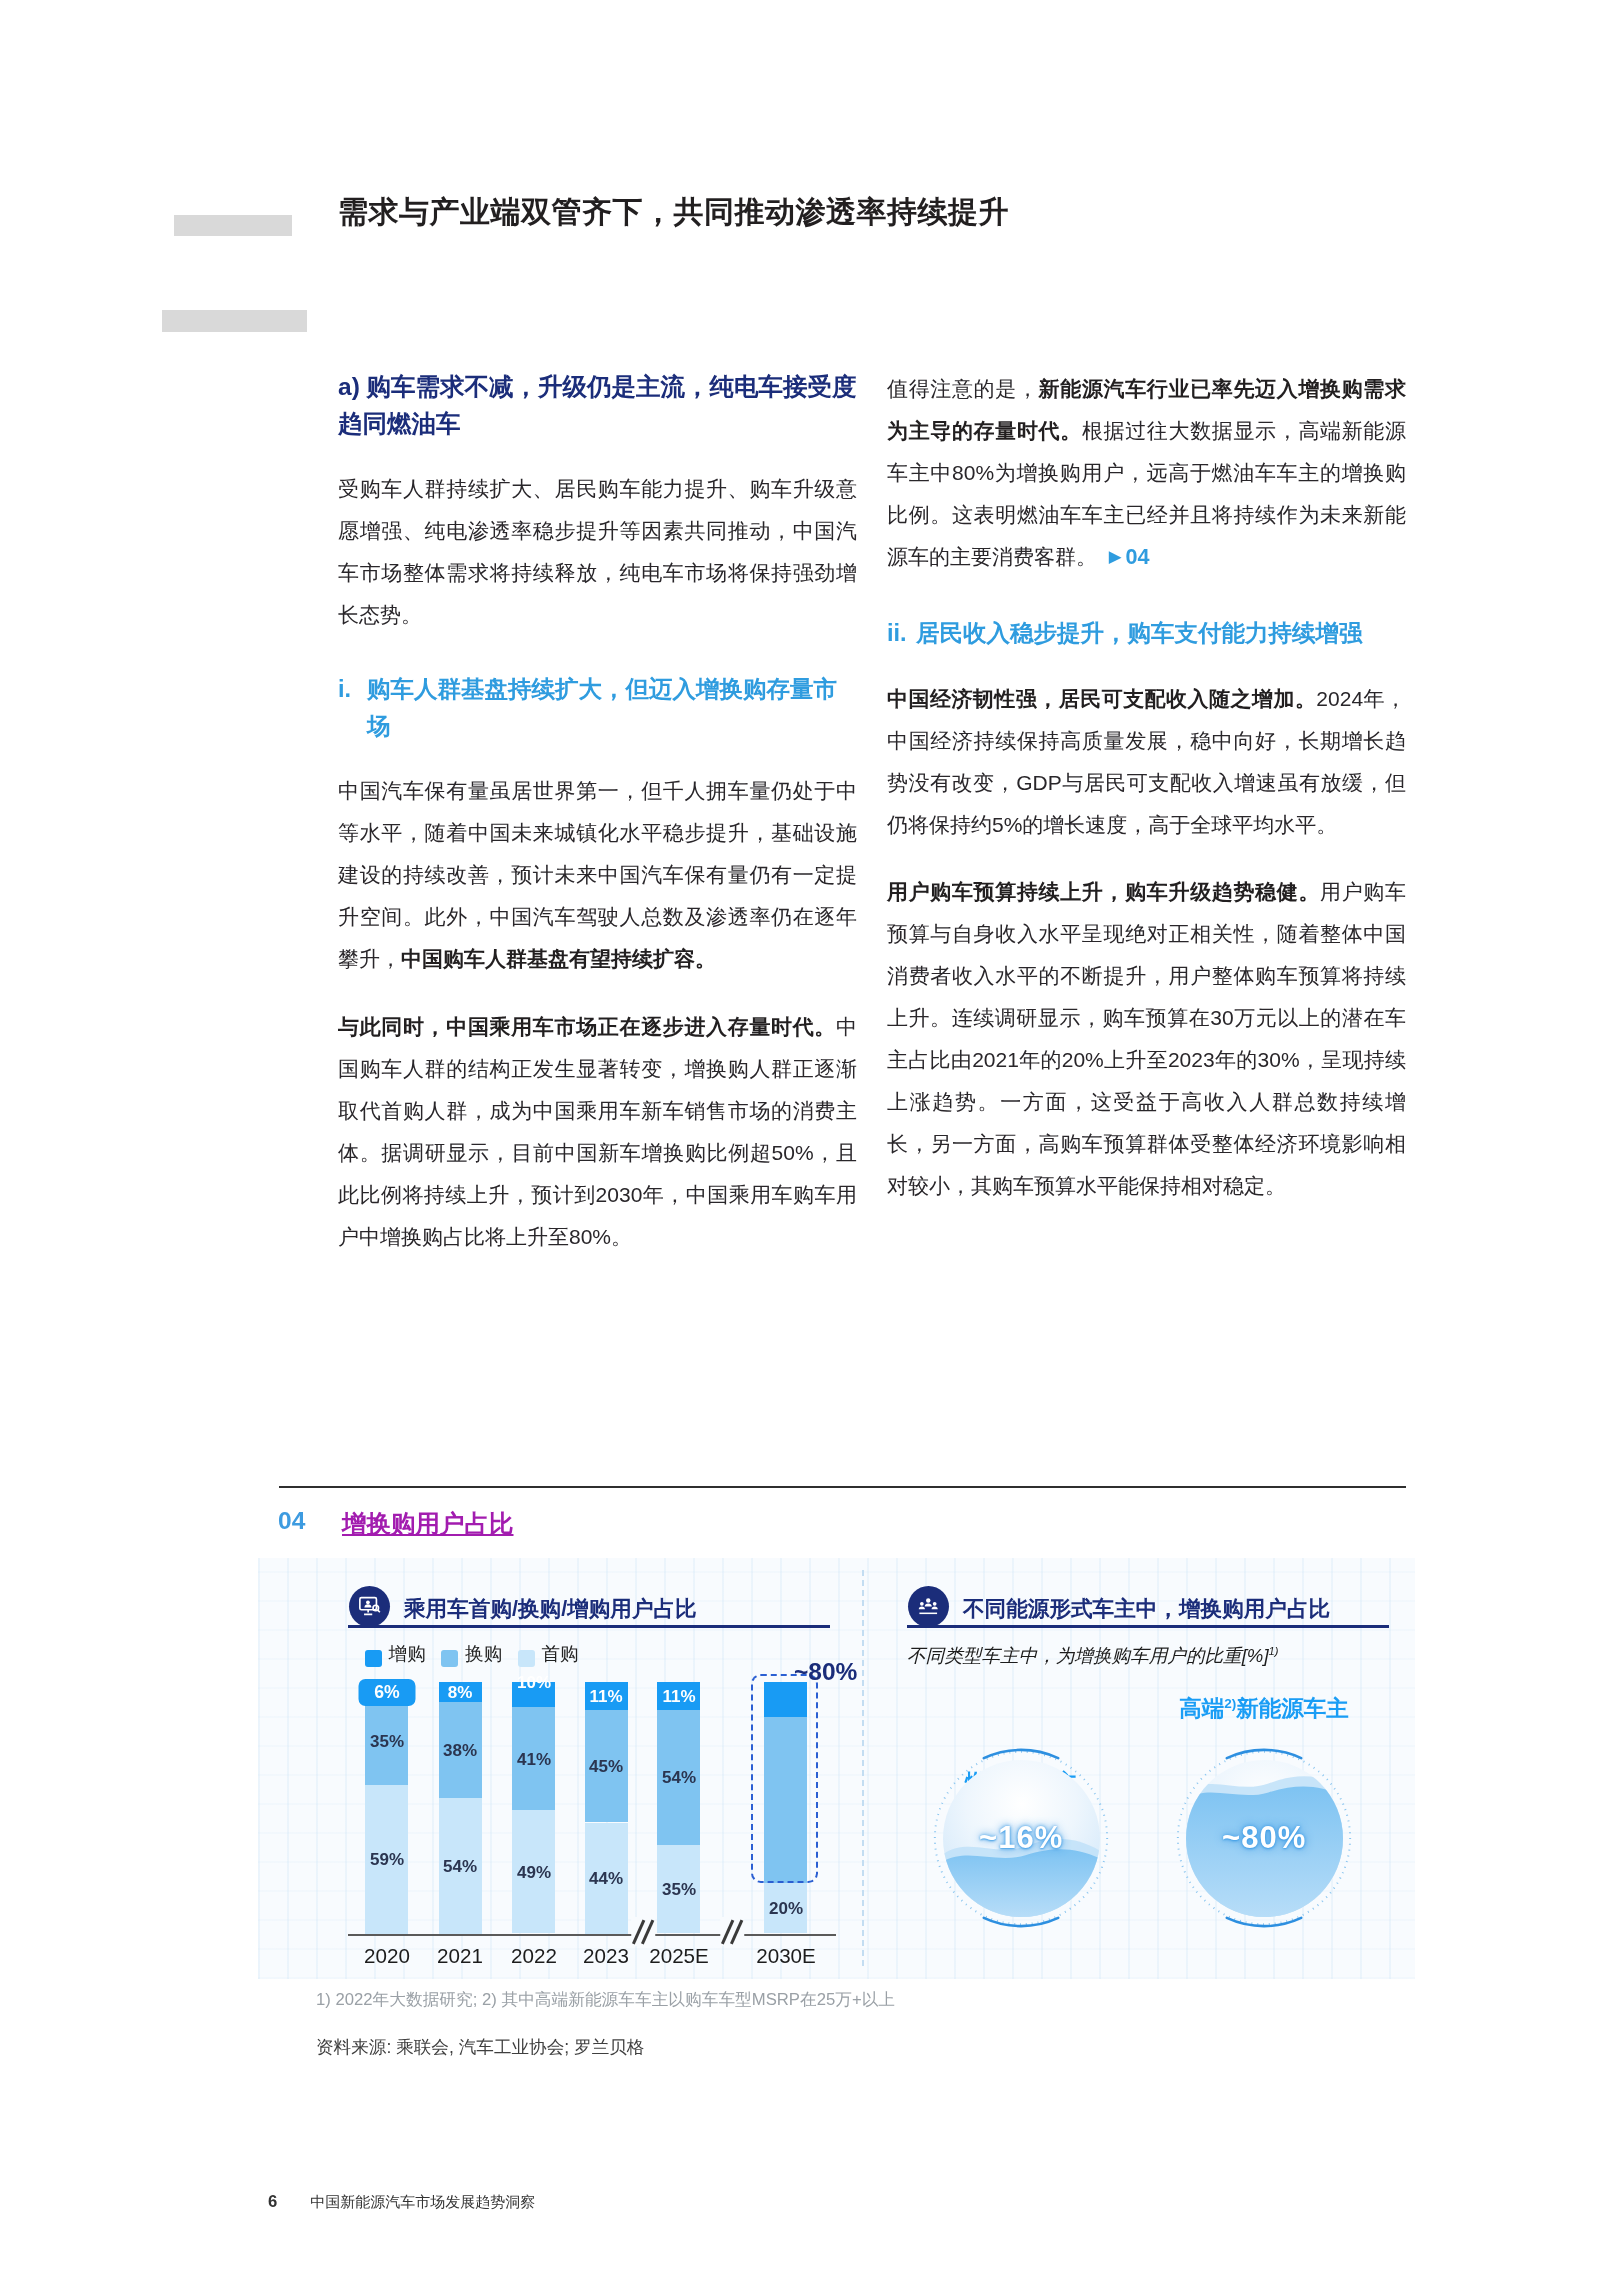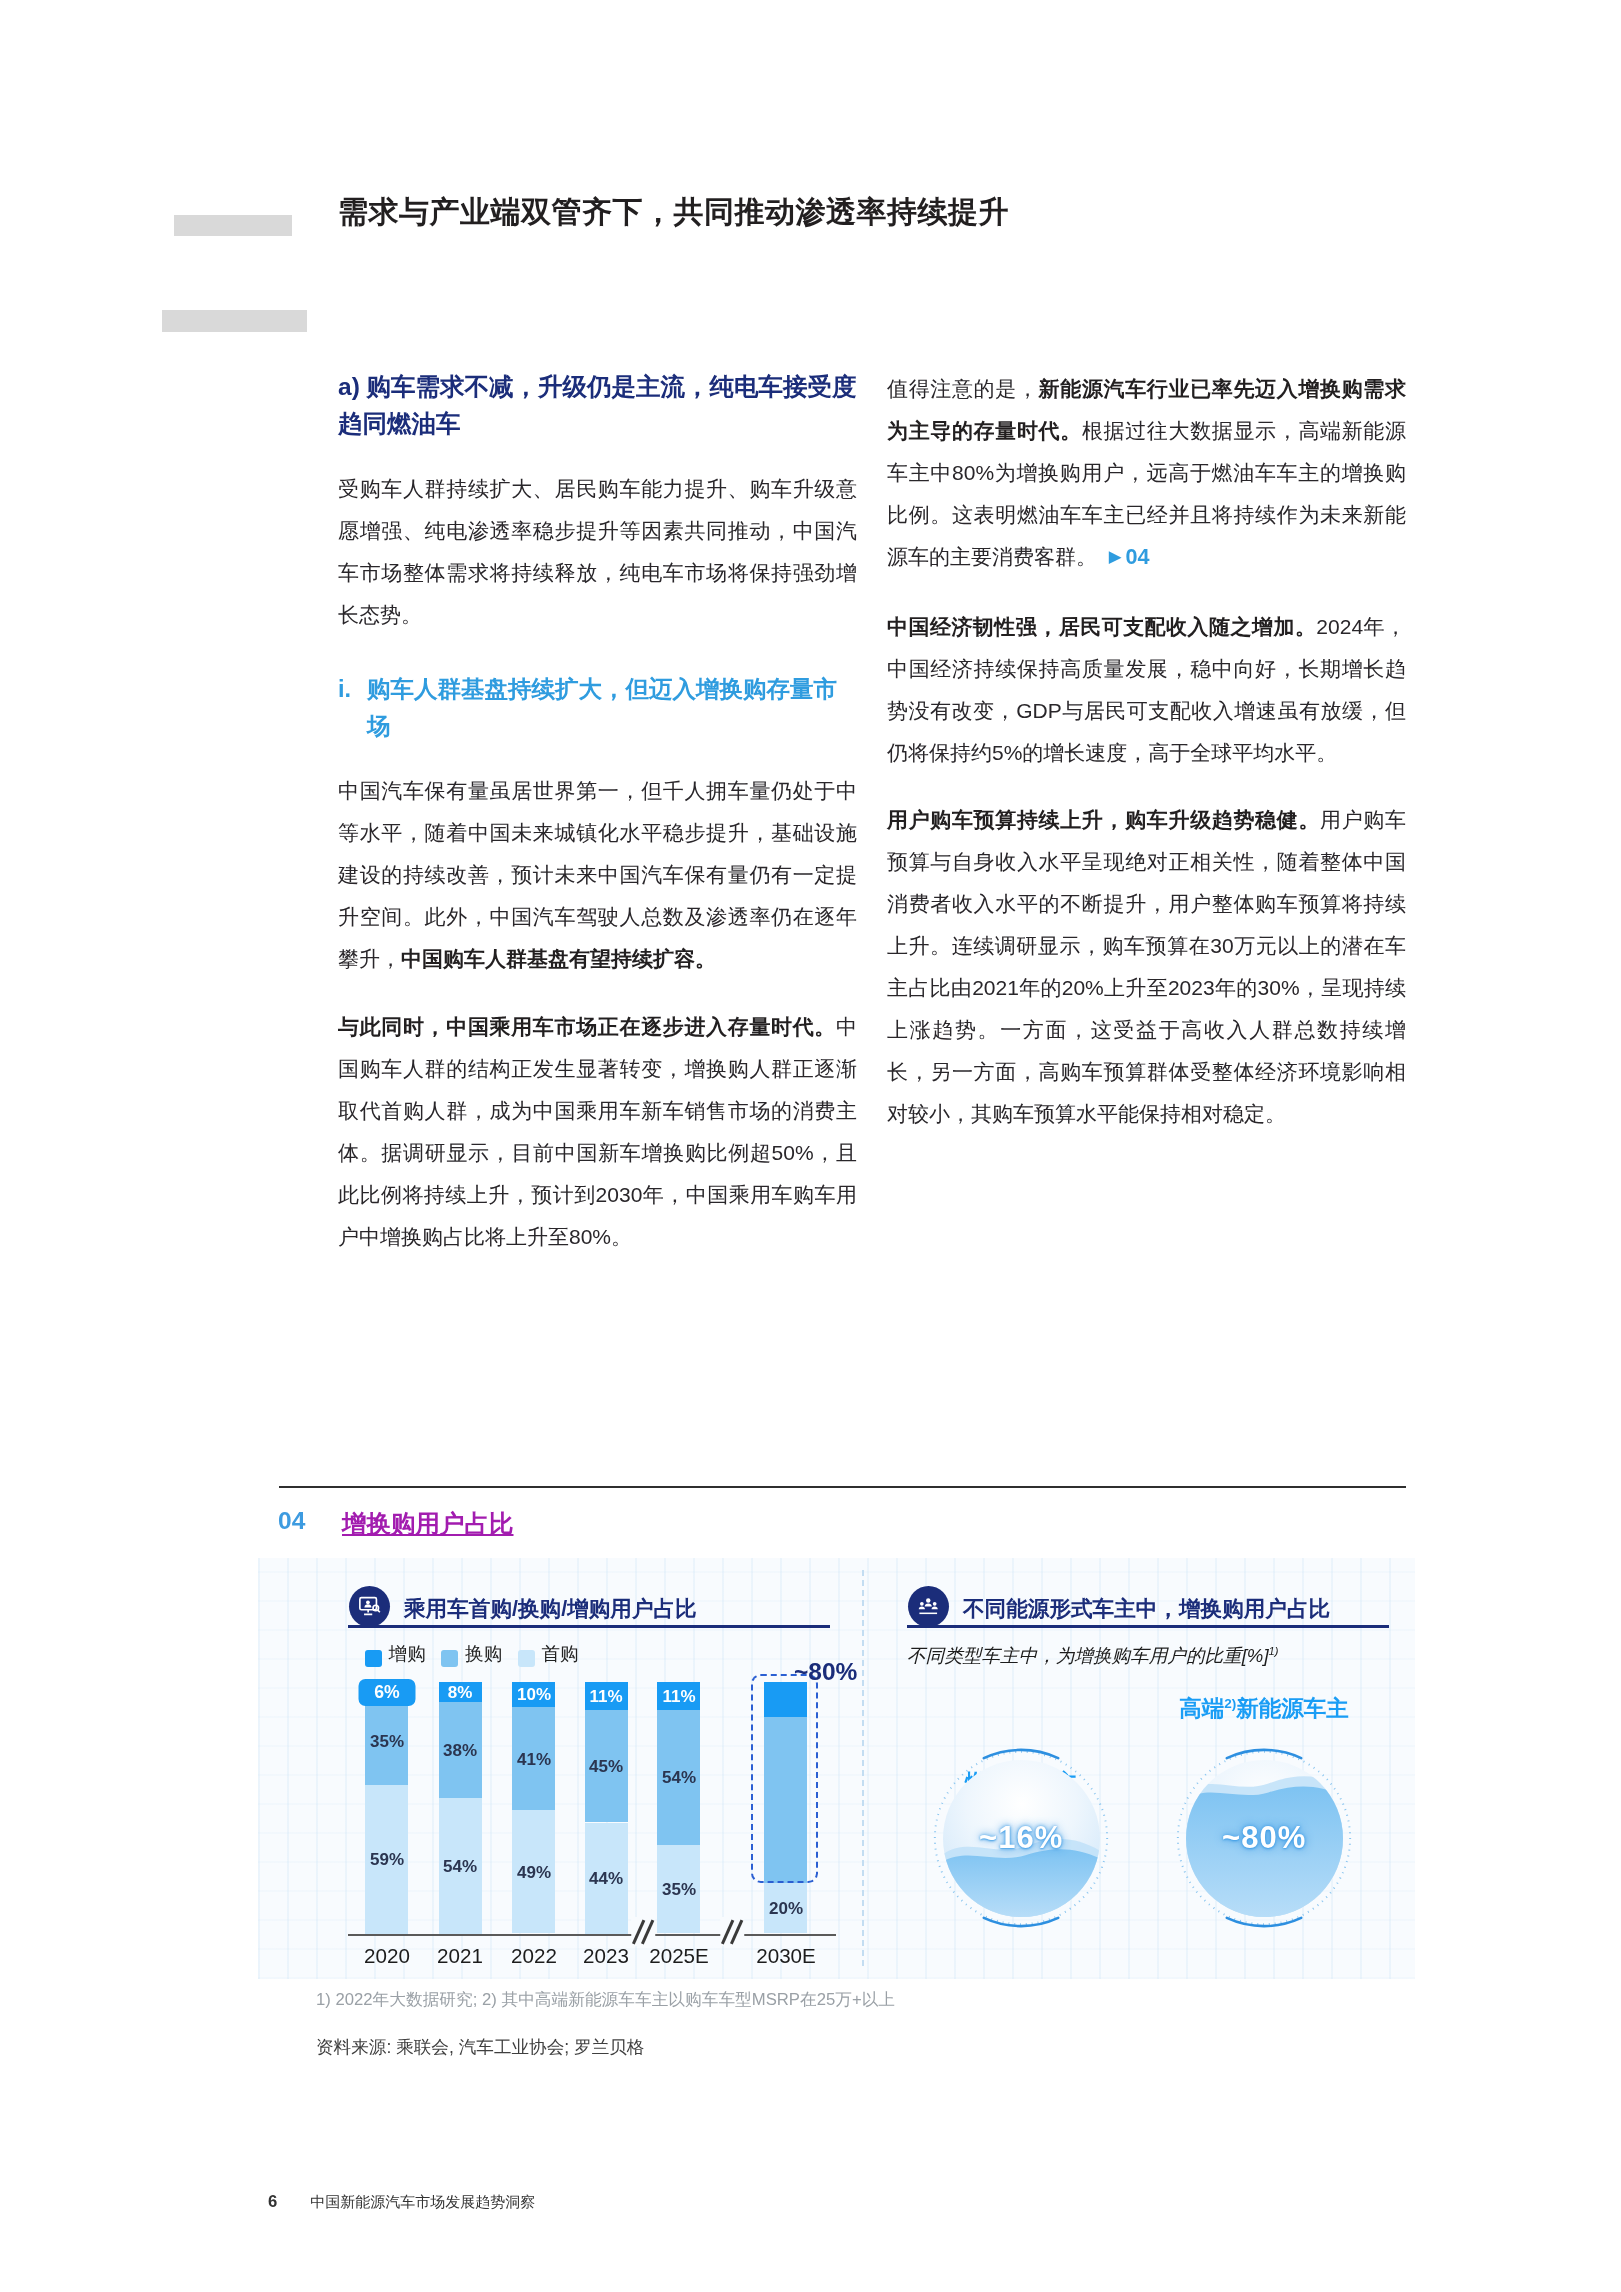--- a/index.html
+++ b/index.html
@@ -105,20 +105,21 @@
   <div class="col col-left">
     <h2 class="h-navy">a) 购车需求不减，升级仍是主流，纯电车接受度趋同燃油车</h2>
     <p class="body"><span>受购车人群持续扩大、居民购车能力提升、购车升级意愿增强、纯电渗透率稳步提升等因素共同推动，中国汽车市场整体需求将持续释放，纯电车市场将保持强劲增长态势。</span></p>
     <h3 class="h-blue"><span class="marker">i.</span><span>购车人群基盘持续扩大，但迈入增换购存量市场</span></h3>
     <p class="body"><span>中国汽车保有量虽居世界第一，但千人拥车量仍处于中等水平，随着中国未来城镇化水平稳步提升，基础设施建设的持续改善，预计未来中国汽车保有量仍有一定提升空间。此外，中国汽车驾驶人总数及渗透率仍在逐年攀升，</span><b>中国购车人群基盘有望持续扩容。</b></p>
     <p class="body"><b>与此同时，中国乘用车市场正在逐步进入存量时代。</b><span>中国购车人群的结构正发生显著转变，增换购人群正逐渐取代首购人群，成为中国乘用车新车销售市场的消费主体。据调研显示，目前中国新车增换购比例超50%，且此比例将持续上升，预计到2030年，中国乘用车购车用户中增换购占比将上升至80%。</span></p>
   </div>
 
   <div class="col col-right">
     <p class="body" style="margin-top:0"><span>值得注意的是，</span><b>新能源汽车行业已率先迈入增换购需求为主导的存量时代。</b><span>根据过往大数据显示，高端新能源车主中80%为增换购用户，远高于燃油车车主的增换购比例。这表明燃油车车主已经并且将持续作为未来新能源车的主要消费客群。</span>&nbsp;&nbsp;<a class="figref" href="#"><span class="arrow">▶</span><span class="num">04</span></a></p>
+    <h3 class="h-blue"><span class="marker">ii.</span><span>居民收入稳步提升，购车支付能力持续增强</span></h3>
     <p class="body"><b>中国经济韧性强，居民可支配收入随之增加。</b><span>2024年，中国经济持续保持高质量发展，稳中向好，长期增长趋势没有改变，GDP与居民可支配收入增速虽有放缓，但仍将保持约5%的增长速度，高于全球平均水平。</span></p>
     <p class="body"><b>用户购车预算持续上升，购车升级趋势稳健。</b><span>用户购车预算与自身收入水平呈现绝对正相关性，随着整体中国消费者收入水平的不断提升，用户整体购车预算将持续上升。连续调研显示，购车预算在30万元以上的潜在车主占比由2021年的20%上升至2023年的30%，呈现持续上涨趋势。一方面，这受益于高收入人群总数持续增长，另一方面，高购车预算群体受整体经济环境影响相对较小，其购车预算水平能保持相对稳定。</span></p>
   </div>
 
   <div class="fig-rule"></div>
   <span class="fig-num">04</span>
   <span class="fig-title">增换购用户占比</span>
 
   <div class="fig-bg"></div>
   <div class="vdash"></div>
@@ -167,21 +168,21 @@
       <div class="seg" style="left: 160px; top: 36px; width: 43px; height: 96px; background: rgb(127, 196, 241);"></div>
       <div class="seg-label" style="left: 181px; top: 84px;">38%</div>
       <div class="seg" style="left: 160px; top: 15.7px; width: 43px; height: 20px; background: rgb(24, 155, 244);"></div>
       <div class="seg-label on-blue" style="left: 181px; top: 26px;">8%</div>
       <div class="cat-label" style="left: 181px;">2021</div>
       <div class="seg" style="left: 233px; top: 144px; width: 43px; height: 123px; background: rgb(200, 230, 250);"></div>
       <div class="seg-label" style="left: 255px; top: 206px;">49%</div>
       <div class="seg" style="left: 233px; top: 41px; width: 43px; height: 103px; background: rgb(127, 196, 241);"></div>
       <div class="seg-label" style="left: 255px; top: 93px;">41%</div>
       <div class="seg" style="left: 233px; top: 15.7px; width: 43px; height: 25px; background: rgb(24, 155, 244);"></div>
-      <div class="seg-label on-blue" style="left: 255px; top: 28px;">10%</div>
+      <div class="seg-label on-blue" style="left: 255px; top: 16px;">10%</div>
       <div class="cat-label" style="left: 255px;">2022</div>
       <div class="seg" style="left: 306px; top: 157px; width: 43px; height: 111px; background: rgb(200, 230, 250);"></div>
       <div class="seg-label" style="left: 327px; top: 212px;">44%</div>
       <div class="seg" style="left: 306px; top: 43px; width: 43px; height: 113px; background: rgb(127, 196, 241);"></div>
       <div class="seg-label" style="left: 327px; top: 100px;">45%</div>
       <div class="seg" style="left: 306px; top: 15.7px; width: 43px; height: 28px; background: rgb(24, 155, 244);"></div>
       <div class="seg-label on-blue" style="left: 327px; top: 29.5px;">11%</div>
       <div class="cat-label" style="left: 327px;">2023</div>
       <div class="seg" style="left: 378px; top: 179px; width: 43px; height: 88px; background: rgb(200, 230, 250);"></div>
       <div class="seg-label" style="left: 400px; top: 223px;">35%</div>

